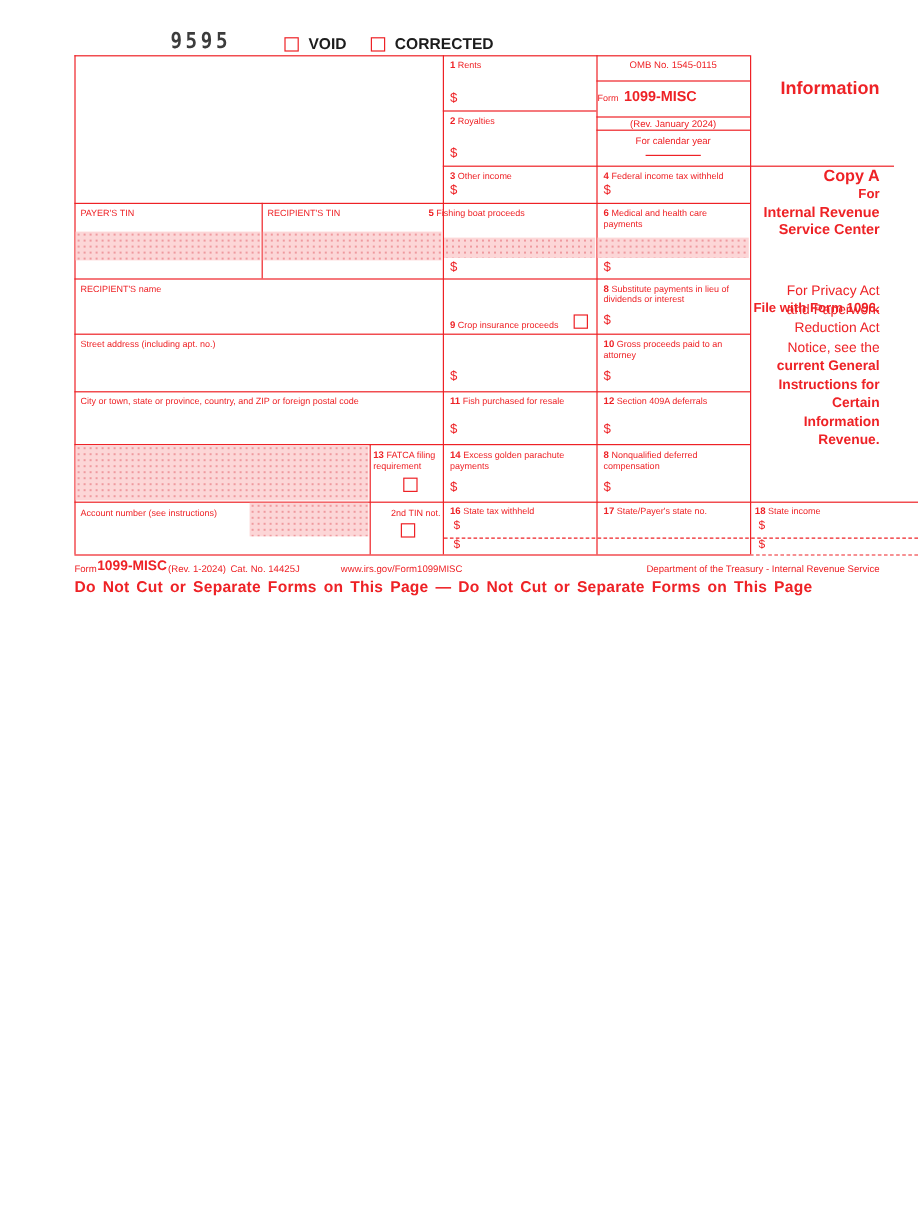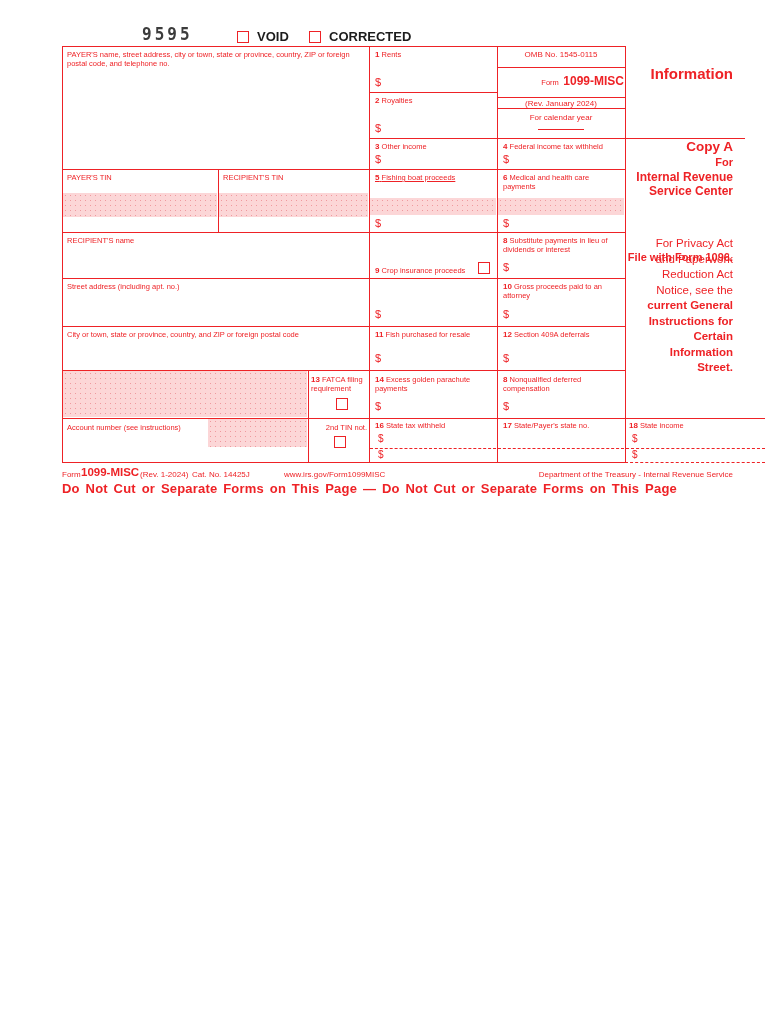--- a/index.html
+++ b/index.html
@@ -65,21 +65,20 @@
   <div class="hdash" style="left:498px;top:448px;width:126px;"></div>
   <div class="hdash" style="left:626px;top:448px;width:139px;"></div>
 
   <div class="entry" style="left:63px;top:193px;width:154px;height:24px;"></div>
   <div class="entry" style="left:219px;top:193px;width:149px;height:24px;"></div>
   <div class="entry" style="left:370px;top:198px;width:126px;height:17px;"></div>
   <div class="entry" style="left:498px;top:198px;width:126px;height:17px;"></div>
   <div class="entry" style="left:63px;top:371px;width:244px;height:46px;"></div>
   <div class="entry" style="left:208px;top:419px;width:99px;height:28px;"></div>
 
-  <div class="lbl" style="left:67px;top:50px;width:296px;">PAYER'S name, street address, city or town, state or province, country, ZIP or foreign postal code, and telephone no.</div>
 
   <div class="lbl" style="left:67px;top:173px;">PAYER'S TIN</div>
   <div class="lbl" style="left:223px;top:173px;">RECIPIENT'S TIN</div>
 
   <div class="lbl" style="left:67px;top:236px;">RECIPIENT'S name</div>
   <div class="lbl" style="left:67px;top:282px;">Street address (including apt. no.)</div>
   <div class="lbl" style="left:67px;top:330px;">City or town, state or province, country, and ZIP or foreign postal code</div>
   <div class="lbl" style="left:67px;top:423px;">Account number (see instructions)</div>
 
   <div class="lbl" style="left:313px;top:423px;width:54px;text-align:right;">2nd TIN not.</div>
@@ -93,21 +92,21 @@
 
   <div class="lbl" style="left:375px;top:96px;"><span class="bnum">2</span> <span>Royalties</span></div>
   <div class="dollar" style="left:375px;top:122px;">$</div>
 
   <div class="lbl" style="left:375px;top:142px;"><span class="bnum">3</span> <span>Other income</span></div>
   <div class="dollar" style="left:375px;top:153px;">$</div>
 
   <div class="lbl" style="left:503px;top:142px;"><span class="bnum">4</span> <span>Federal income tax withheld</span></div>
   <div class="dollar" style="left:503px;top:153px;">$</div>
 
-  <div class="lbl" style="left:375px;top:173px;text-decoration:underline;"><span class="bnum">5</span> <span>Fishing boat proceeds</span></div>
+  <div class="lbl" style="left:357px;top:173px;"><span class="bnum">5</span> <span>Fishing boat proceeds</span></div>
   <div class="dollar" style="left:375px;top:217px;">$</div>
 
   <div class="lbl" style="left:503px;top:173px;width:110px;"><span class="bnum">6</span> <span>Medical and health care payments</span></div>
   <div class="dollar" style="left:503px;top:217px;">$</div>
 
   <div class="cbx" style="left:478px;top:262px;"></div>
 
   <div class="lbl" style="left:503px;top:236px;width:113px;"><span class="bnum">8</span> <span>Substitute payments in lieu of dividends or interest</span></div>
   <div class="dollar" style="left:503px;top:261px;">$</div>
 
@@ -133,21 +132,21 @@
   <div class="dollar" style="left:378px;top:433px;font-size:10px;">$</div>
   <div class="dollar" style="left:378px;top:449px;font-size:10px;">$</div>
 
   <div class="lbl" style="left:503px;top:421px;"><span class="bnum">17</span> <span>State/Payer's state no.</span></div>
 
   <div class="lbl" style="left:629px;top:421px;"><span class="bnum">18</span> <span>State income</span></div>
   <div class="dollar" style="left:632px;top:433px;font-size:10px;">$</div>
   <div class="dollar" style="left:632px;top:449px;font-size:10px;">$</div>
 
   <div class="lbl" style="left:498px;top:50px;width:126px;text-align:center;font-size:8px;">OMB No. 1545-0115</div>
-  <div class="abs" style="left:498px;top:71px;width:126px;text-align:right;color:var(--red);">
+  <div class="abs" style="left:498px;top:71px;width:126px;text-align:left;color:var(--red);">
     <span style="font-size:7.5px;">Form</span>
     <span style="font-size:12px;font-weight:bold;">1099-MISC</span>
   </div>
   <div class="lbl" style="left:498px;top:99px;width:126px;text-align:center;font-size:8px;">(Rev. January 2024)</div>
   <div class="lbl" style="left:498px;top:113px;width:126px;text-align:center;font-size:8px;">For calendar year</div>
   <div class="abs" style="left:538px;top:129px;width:46px;border-bottom:1.5px solid var(--red);"></div>
 
   <div class="rtitle" style="top:64px;font-size:15px;line-height:19px;">
     <div>Information</div>
   </div>
@@ -160,21 +159,21 @@
 
   <div class="abs" style="left:540px;top:236px;width:193px;text-align:right;color:var(--red);font-size:11.5px;line-height:15.5px;">
     <div>For Privacy Act</div>
     <div>and Paperwork</div>
     <div>Reduction Act</div>
     <div>Notice, see the</div>
     <div style="font-weight:bold;">current General</div>
     <div style="font-weight:bold;">Instructions for</div>
     <div style="font-weight:bold;">Certain</div>
     <div style="font-weight:bold;">Information</div>
-    <div style="font-weight:bold;">Street.</div>
+    <div style="font-weight:bold;">Revenue.</div>
   </div>
 
   <div class="ftr" style="left:62px;top:470px;">Form</div>
   <div class="ftr" style="left:81px;top:466px;font-size:11.5px;font-weight:bold;">1099-MISC</div>
   <div class="ftr" style="left:140px;top:470px;">(Rev. 1-2024)</div>
   <div class="ftr" style="left:192px;top:470px;">Cat. No. 14425J</div>
   <div class="ftr" style="left:284px;top:470px;">www.irs.gov/Form1099MISC</div>
   <div class="ftr" style="left:403px;top:470px;width:330px;text-align:right;">Department of the Treasury - Internal Revenue Service</div>
 
   <div class="abs" style="left:62px;top:481px;width:700px;color:var(--red);font-weight:bold;font-size:13px;word-spacing:2px;letter-spacing:.2px;white-space:nowrap;">Do Not Cut or Separate Forms on This Page — Do Not Cut or Separate Forms on This Page</div>

